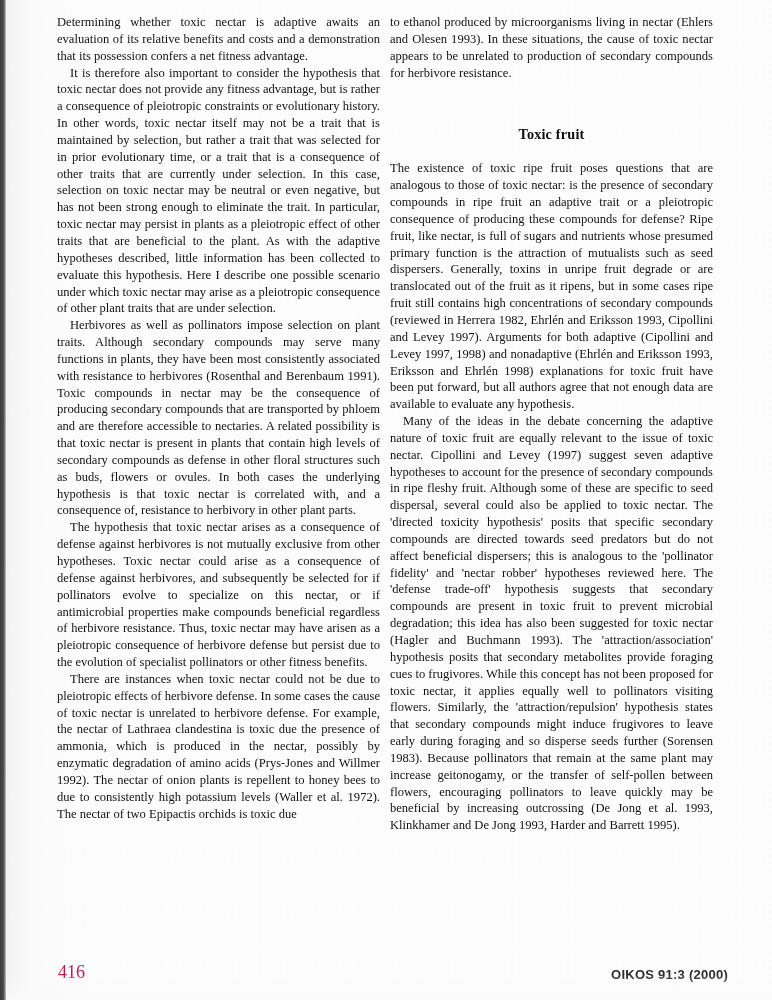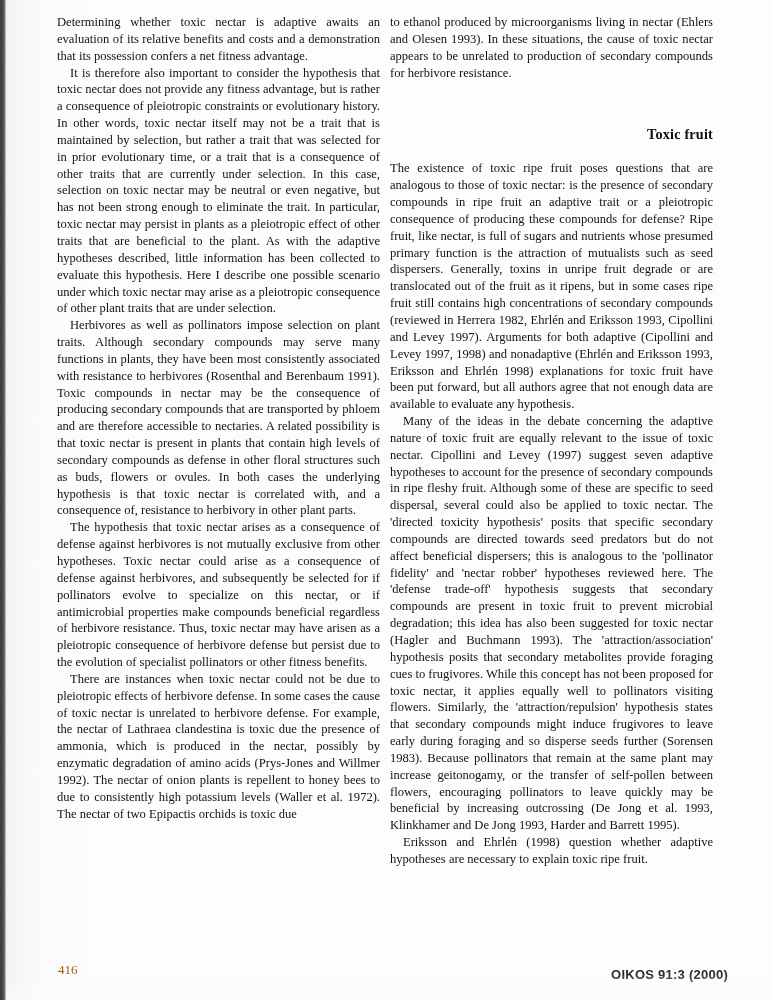--- a/index.html
+++ b/index.html
@@ -78,42 +78,42 @@
   }
   .para.noindent { text-indent: 0; }
   .para + .para { margin-top: 0; }
 
   .section-heading {
     margin: 0;
     font-size: 14.2px;
     line-height: 17px;
     font-weight: bold;
     letter-spacing: 0.2px;
-    text-align: right;
+    text-align: center;
     color: #0e0e10;
   }
   .spacer-before-heading { height: 45px; }
   .spacer-after-heading  { height: 17px; }
 
   .it { }
 
   
   #footer {
     position: absolute;
     left: 0;
     top: 962px;
     width: 772px;
     height: 24px;
   }
   #page-number {
     position: absolute;
     left: 58px;
     top: 0;
-    font-size: 13px;
-    color: #a16207;
+    font-size: 18px;
+    color: #be185d;
   }
   #journal-ref {
     position: absolute;
     right: 44px;
     top: 5px;
     font-size: 13px;
     letter-spacing: 0.25px;
     color: #2a2a2e;
     font-family: "Liberation Sans", "DejaVu Sans", sans-serif;
     font-weight: bold;
@@ -157,21 +157,20 @@
     <div class="column" id="column-right">
 
       <p class="para noindent">to ethanol produced by microorganisms living in nectar (Ehlers and Olesen 1993). In these situations, the cause of toxic nectar appears to be unrelated to production of secondary compounds for herbivore resistance.</p>
 
       <div class="spacer-before-heading"></div>
       <h2 class="section-heading">Toxic fruit</h2>
       <div class="spacer-after-heading"></div>
 
       <p class="para noindent">The existence of toxic ripe fruit poses questions that are analogous to those of toxic nectar: is the presence of secondary compounds in ripe fruit an adaptive trait or a pleiotropic consequence of producing these compounds for defense? Ripe fruit, like nectar, is full of sugars and nutrients whose presumed primary function is the attraction of mutualists such as seed dispersers. Generally, toxins in unripe fruit degrade or are translocated out of the fruit as it ripens, but in some cases ripe fruit still contains high concentrations of secondary compounds (reviewed in Herrera 1982, Ehrlén and Eriksson 1993, Cipollini and Levey 1997). Arguments for both adaptive (Cipollini and Levey 1997, 1998) and nonadaptive (Ehrlén and Eriksson 1993, Eriksson and Ehrlén 1998) explanations for toxic fruit have been put forward, but all authors agree that not enough data are available to evaluate any hypothesis.</p>
       <p class="para">Many of the ideas in the debate concerning the adaptive nature of toxic fruit are equally relevant to the issue of toxic nectar. Cipollini and Levey (1997) suggest seven adaptive hypotheses to account for the presence of secondary compounds in ripe fleshy fruit. Although some of these are specific to seed dispersal, several could also be applied to toxic nectar. The 'directed toxicity hypothesis' posits that specific secondary compounds are directed towards seed predators but do not affect beneficial dispersers; this is analogous to the 'pollinator fidelity' and 'nectar robber' hypotheses reviewed here. The 'defense trade-off' hypothesis suggests that secondary compounds are present in toxic fruit to prevent microbial degradation; this idea has also been suggested for toxic nectar (Hagler and Buchmann 1993). The 'attraction/association' hypothesis posits that secondary metabolites provide foraging cues to frugivores. While this concept has not been proposed for toxic nectar, it applies equally well to pollinators visiting flowers. Similarly, the 'attraction/repulsion' hypothesis states that secondary compounds might induce frugivores to leave early during foraging and so disperse seeds further (Sorensen 1983). Because pollinators that remain at the same plant may increase geitonogamy, or the transfer of self-pollen between flowers, encouraging pollinators to leave quickly may be beneficial by increasing outcrossing (De Jong et al. 1993, Klinkhamer and De Jong 1993, Harder and Barrett 1995).</p>
-      <p class="para">Eriksson and Ehrlén (1998) question whether adaptive hypotheses are necessary to explain toxic ripe fruit.</p>
 
     </div>
 
     <div id="footer">
       <div id="page-number">416</div>
       <div id="journal-ref">OIKOS 91:3 (2000)</div>
     </div>
 
   </div>
 

